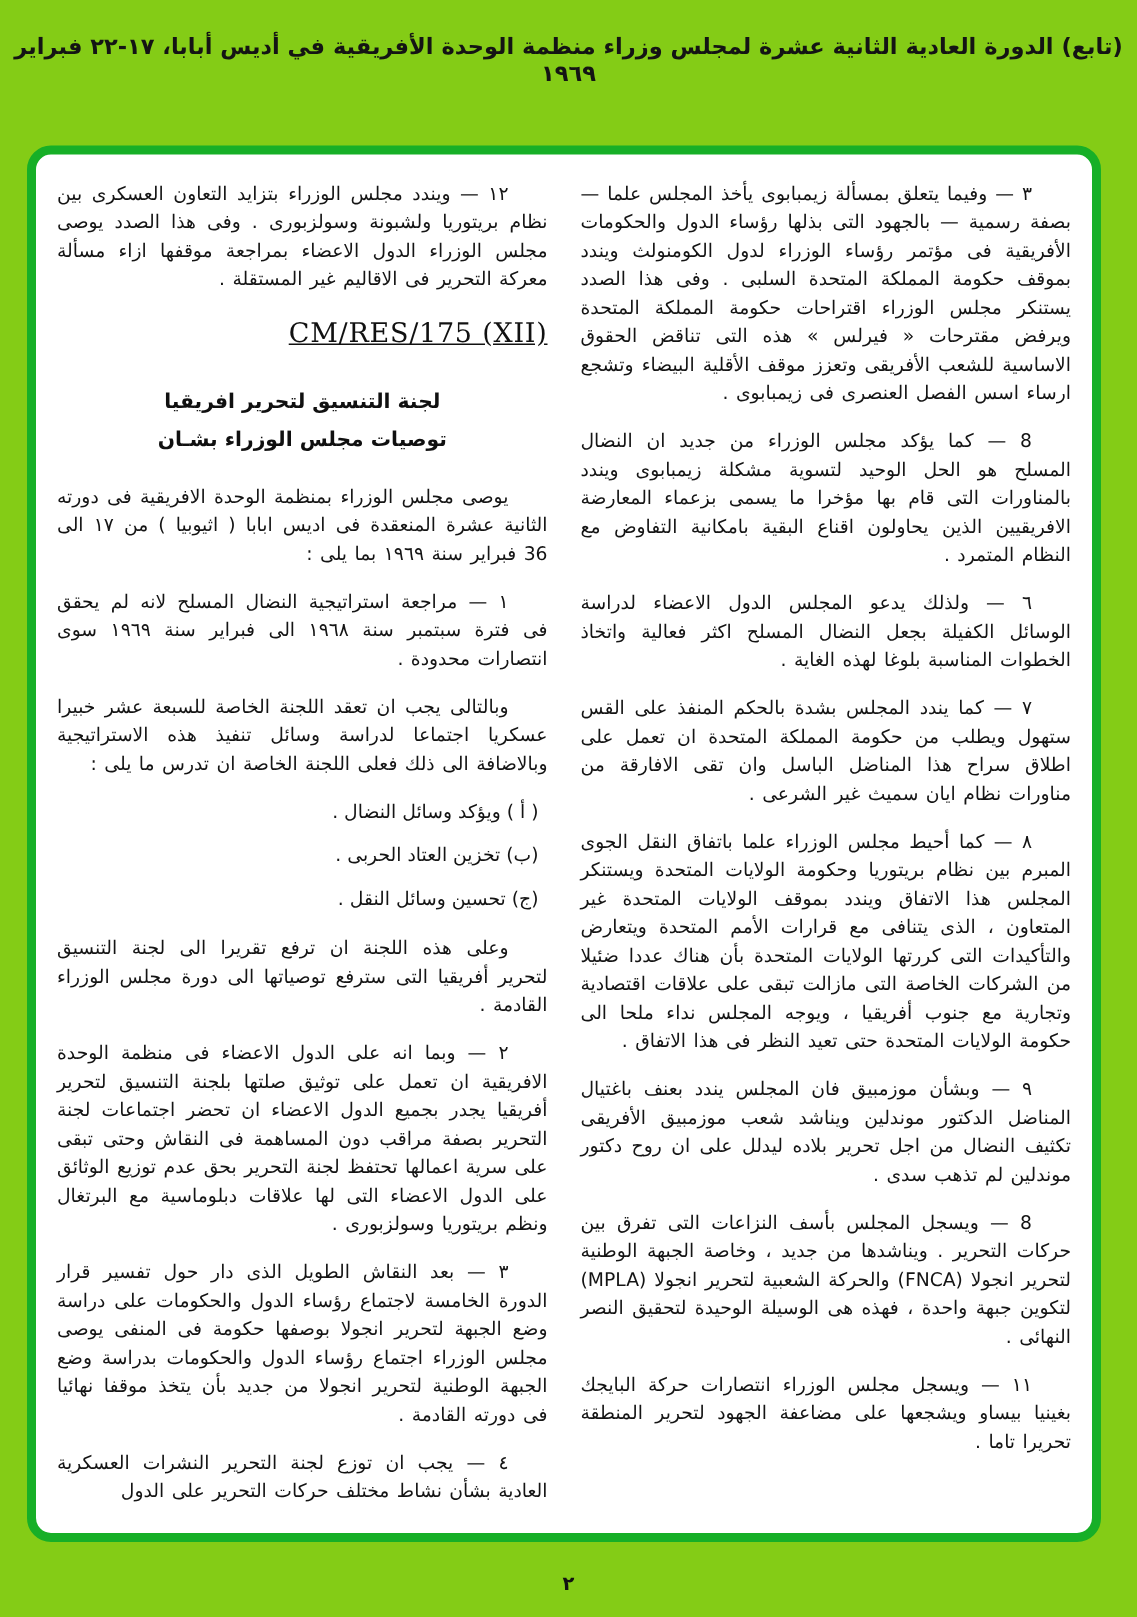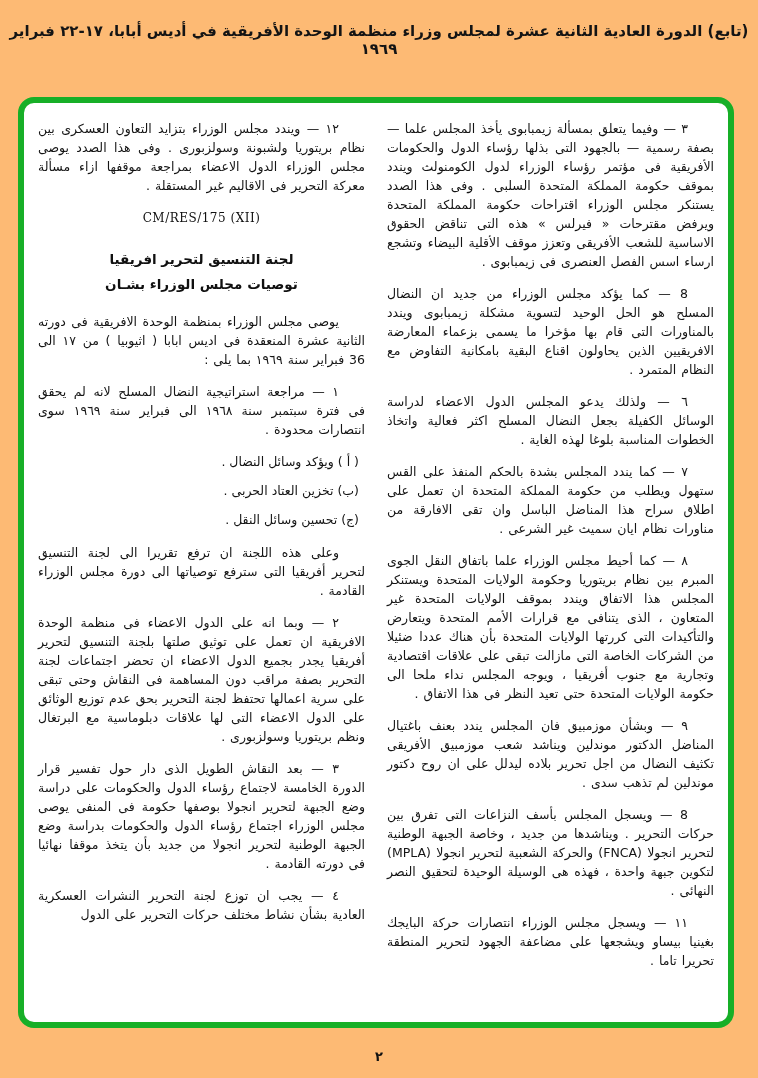--- a/index.html
+++ b/index.html
@@ -1,21 +1,21 @@
 <!DOCTYPE html>
 <html lang="ar"><head>
 <meta charset="utf-8">
 <style>
   * { margin: 0; padding: 0; box-sizing: border-box; }
   html, body { background: #ffffff; }
   .page {
     position: relative;
     width: 758px;
     height: 1078px;
-    background: #fdba74;
+    background: #84cc16;
     font-family: "DejaVu Sans", sans-serif;
     color: #111111;
     overflow: hidden;
   }
   
   .doc-header {
     padding-top: 22px;
     text-align: center;
     direction: rtl;
   }
@@ -59,26 +59,27 @@
     color: #141414;
   }
   .col p {
     margin: 0 0 13px 0;
     text-indent: 26px;       
     word-spacing: 1px;
   }
   
   .doc-ref {
     direction: ltr;
-    text-align: center;
+    text-align: right;
     font-family: "DejaVu Serif", "Liberation Serif", serif;
-    font-size: 12px;
+    font-size: 18px;
     margin: 14px 0 20px 0;
     letter-spacing: 0.5px;
     color: #111111;
+    text-decoration: underline;
   }
   
   .res-title {
     text-align: center;
     font-weight: 700;
     font-size: 13.5px;
     line-height: 1.8;
     margin-bottom: 16px;
     color: #101010;
   }
@@ -130,20 +131,21 @@
 
         <div class="doc-ref">CM/RES/175 (XII)</div>
 
         <div class="res-title">
           <div>لجنة التنسيق لتحرير افريقيا</div>
           <div>توصيات مجلس الوزراء بشـان</div>
         </div>
 
         <p>يوصى مجلس الوزراء بمنظمة الوحدة الافريقية فى دورته الثانية عشرة المنعقدة فى اديس ابابا ( اثيوبيا ) من ١٧ الى 36 فبراير سنة ١٩٦٩ بما يلى :</p>
         <p>١ — مراجعة استراتيجية النضال المسلح لانه لم يحقق فى فترة سبتمبر سنة ١٩٦٨ الى فبراير سنة ١٩٦٩ سوى انتصارات محدودة .</p>
+        <p>وبالتالى يجب ان تعقد اللجنة الخاصة للسبعة عشر خبيرا عسكريا اجتماعا لدراسة وسائل تنفيذ هذه الاستراتيجية وبالاضافة الى ذلك فعلى اللجنة الخاصة ان تدرس ما يلى :</p>
 
         <div class="study-list">
           <div class="study-item">( أ ) ويؤكد وسائل النضال .</div>
           <div class="study-item">(ب) تخزين العتاد الحربى .</div>
           <div class="study-item">(ج) تحسين وسائل النقل .</div>
         </div>
 
         <p>وعلى هذه اللجنة ان ترفع تقريرا الى لجنة التنسيق لتحرير أفريقيا التى سترفع توصياتها الى دورة مجلس الوزراء القادمة .</p>
         <p>٢ — وبما انه على الدول الاعضاء فى منظمة الوحدة الافريقية ان تعمل على توثيق صلتها بلجنة التنسيق لتحرير أفريقيا يجدر بجميع الدول الاعضاء ان تحضر اجتماعات لجنة التحرير بصفة مراقب دون المساهمة فى النقاش وحتى تبقى على سرية اعمالها تحتفظ لجنة التحرير بحق عدم توزيع الوثائق على الدول الاعضاء التى لها علاقات دبلوماسية مع البرتغال ونظم بريتوريا وسولزبورى .</p>
         <p>٣ — بعد النقاش الطويل الذى دار حول تفسير قرار الدورة الخامسة لاجتماع رؤساء الدول والحكومات على دراسة وضع الجبهة لتحرير انجولا بوصفها حكومة فى المنفى يوصى مجلس الوزراء اجتماع رؤساء الدول والحكومات بدراسة وضع الجبهة الوطنية لتحرير انجولا من جديد بأن يتخذ موقفا نهائيا فى دورته القادمة .</p>

